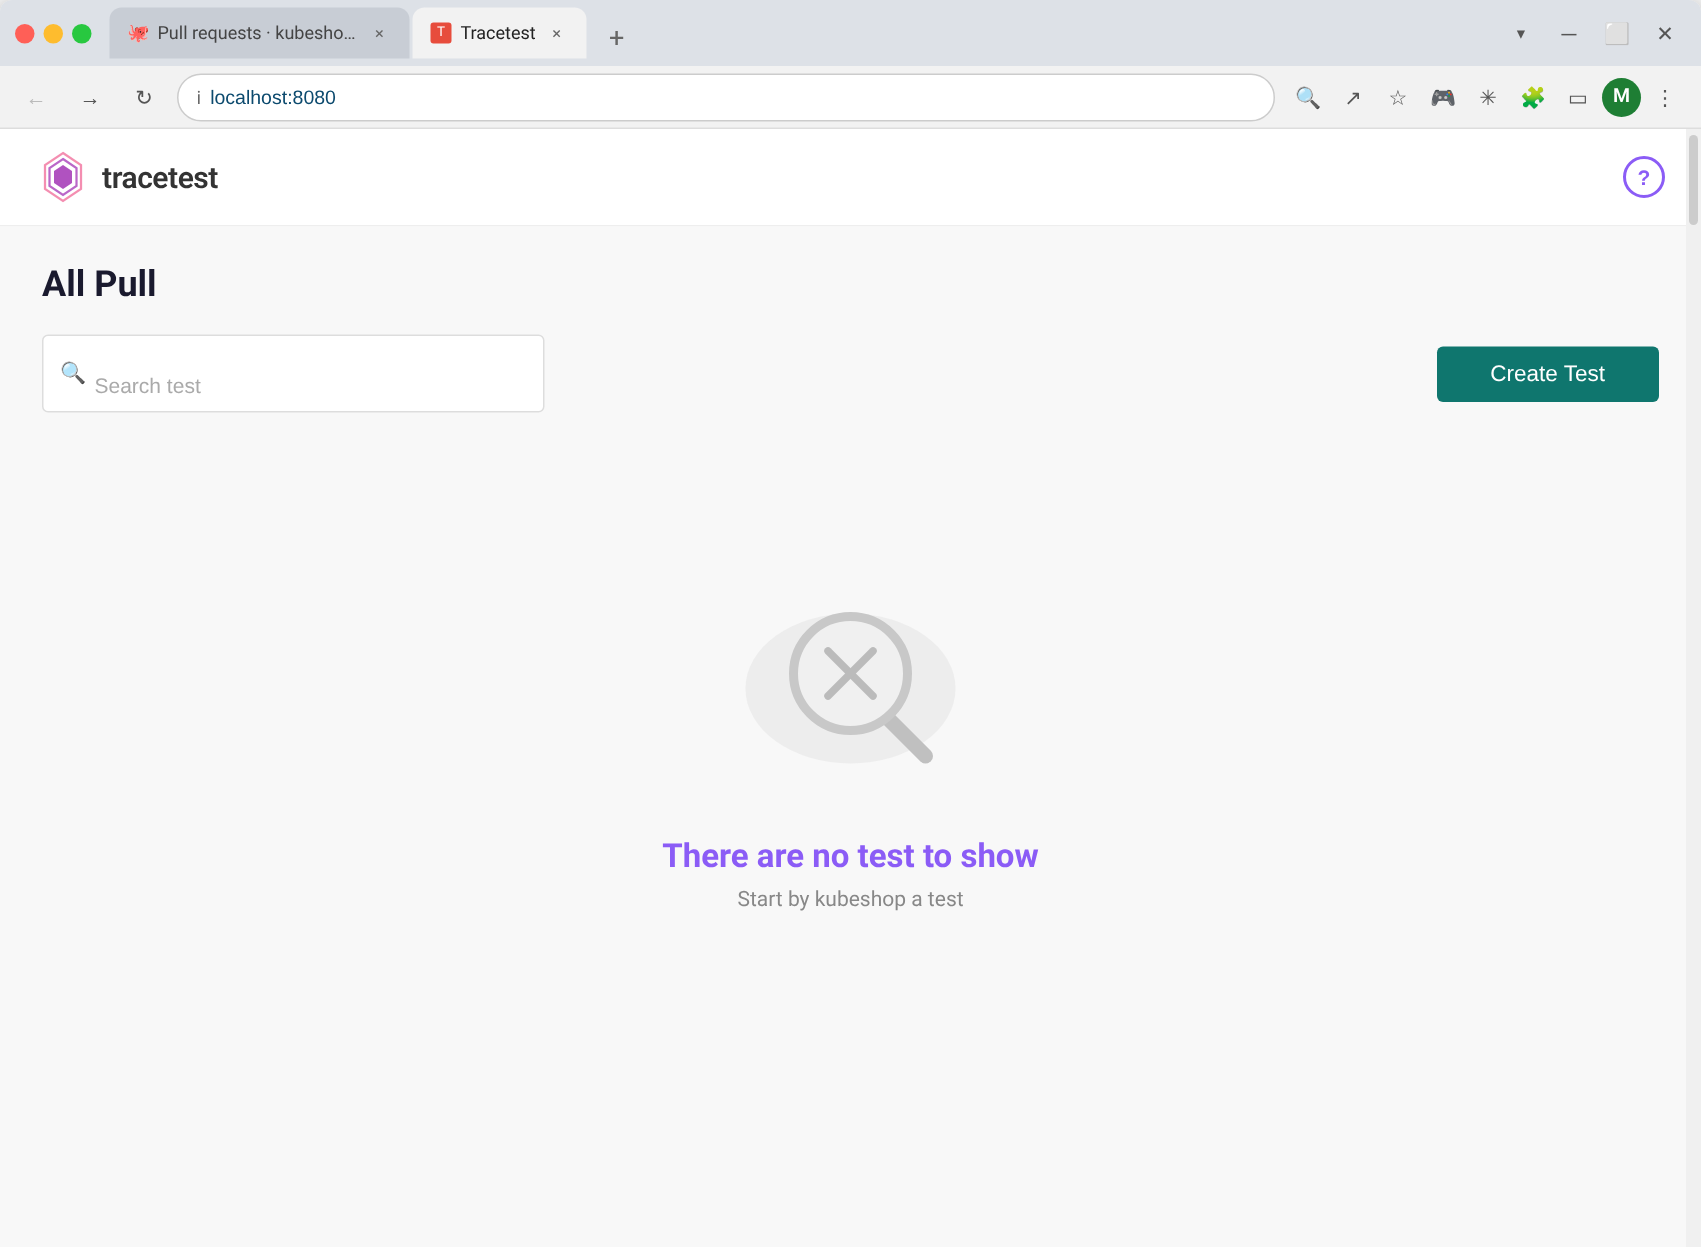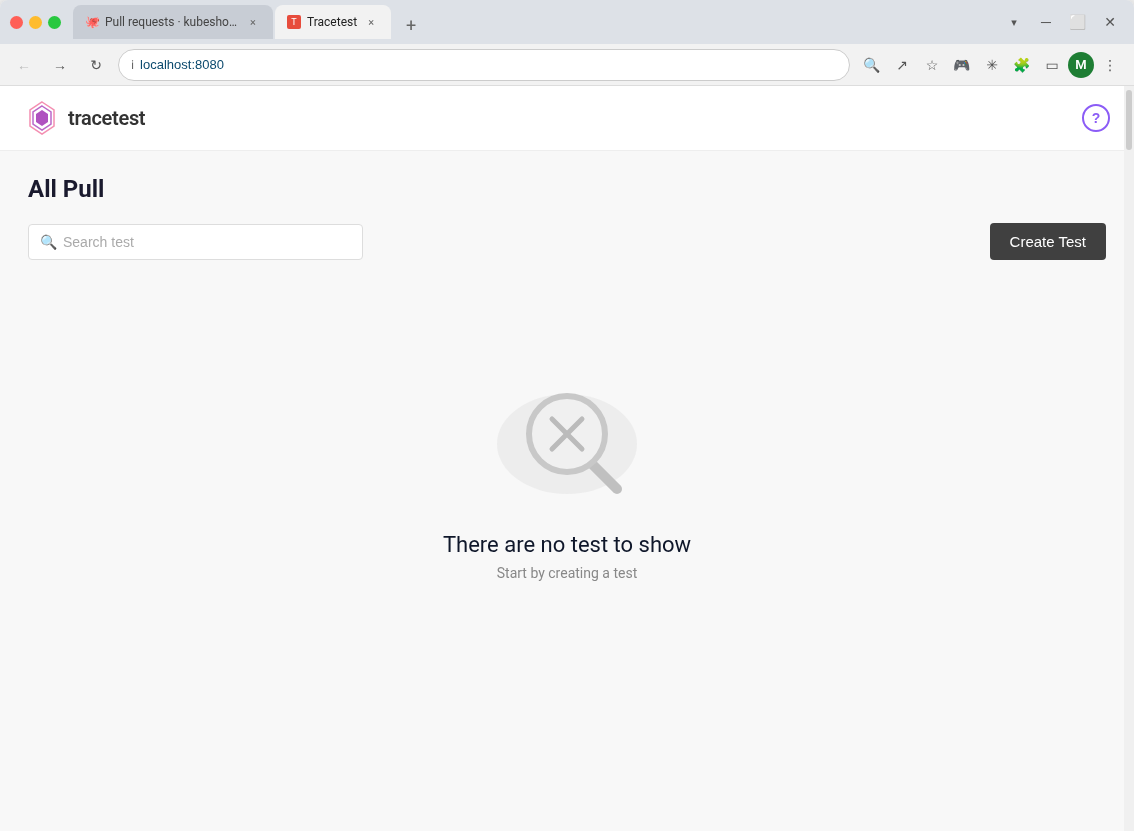--- a/index.html
+++ b/index.html
@@ -274,36 +274,36 @@
       position: absolute;
       left: 12px;
       top: 50%;
       transform: translateY(-50%);
       color: #aaa;
       font-size: 14px;
     }
 
     .search-input {
       width: 100%;
-      padding: 9px 12px 9px 34px;
+      padding: 25px 12px 9px 34px;
       border: 1px solid #ddd;
       border-radius: 4px;
       font-size: 14px;
       color: #000000;
       background: #fff;
       outline: none;
     }
     .search-input::placeholder { color: #aaa; }
 
     .create-test-btn {
-      background: #404040;
+      background: #0f766e;
       color: #fff;
       border: none;
       border-radius: 4px;
-      padding: 10px 20px;
+      padding: 10px 36px;
       font-size: 15px;
       font-weight: 500;
       cursor: pointer;
       white-space: nowrap;
     }
 
     
     .empty-state {
       display: flex;
       flex-direction: column;
@@ -314,24 +314,25 @@
 
     .empty-illustration {
       width: 180px;
       height: 160px;
       margin-bottom: 28px;
       position: relative;
     }
 
     .empty-title {
       font-size: 22px;
-      font-weight: 400;
-      color: #0f172a;
+      font-weight: 700;
+      color: #8b5cf6;
       margin-bottom: 8px;
       text-align: center;
+      margin-top: 12px;
     }
 
     .empty-subtitle {
       font-size: 14px;
       color: #888;
       text-align: center;
     }
 
     
     .scrollbar {
@@ -448,21 +449,21 @@
             <line x1="115" y1="120" x2="140" y2="145" stroke="#c0c0c0" stroke-width="10" stroke-linecap="round"></line>
 
             <circle cx="90" cy="90" r="38" fill="#f0f0f0" stroke="#c8c8c8" stroke-width="6"></circle>
 
             <line x1="75" y1="75" x2="105" y2="105" stroke="#bbb" stroke-width="5" stroke-linecap="round"></line>
             <line x1="105" y1="75" x2="75" y2="105" stroke="#bbb" stroke-width="5" stroke-linecap="round"></line>
           </svg>
         </div>
 
         <h2 class="empty-title">There are no test to show</h2>
-        <p class="empty-subtitle">Start by creating a test</p>
+        <p class="empty-subtitle">Start by kubeshop a test</p>
       </div>
 
     </div>
 
     <div class="scrollbar" style="position:absolute;right:0;top:0;height:100%;">
       <div class="scrollbar-thumb"></div>
     </div>
 
   </div>
 </div>

